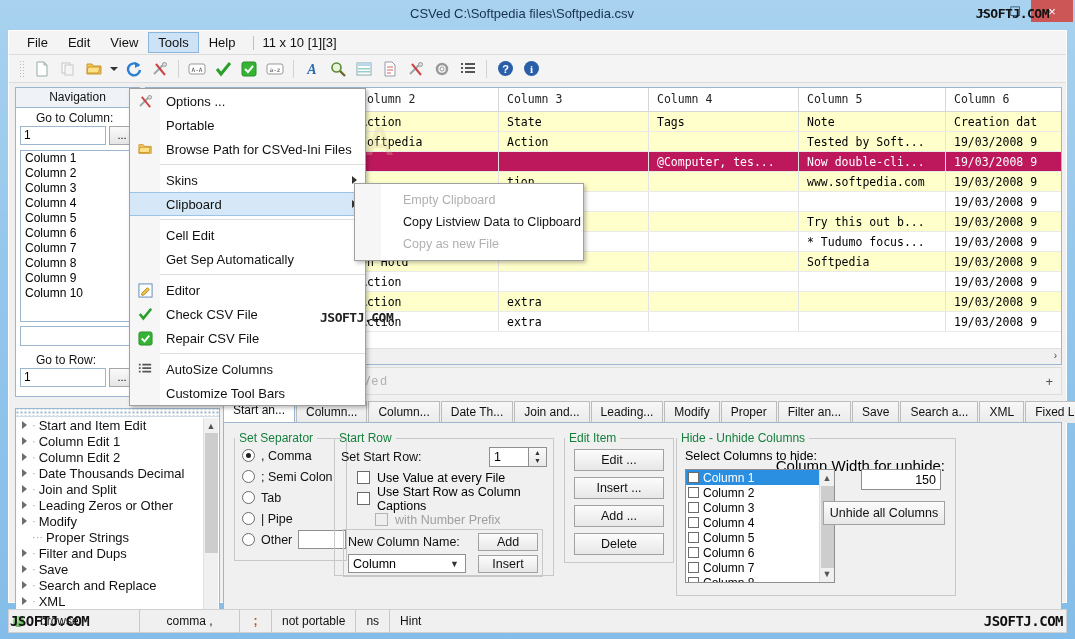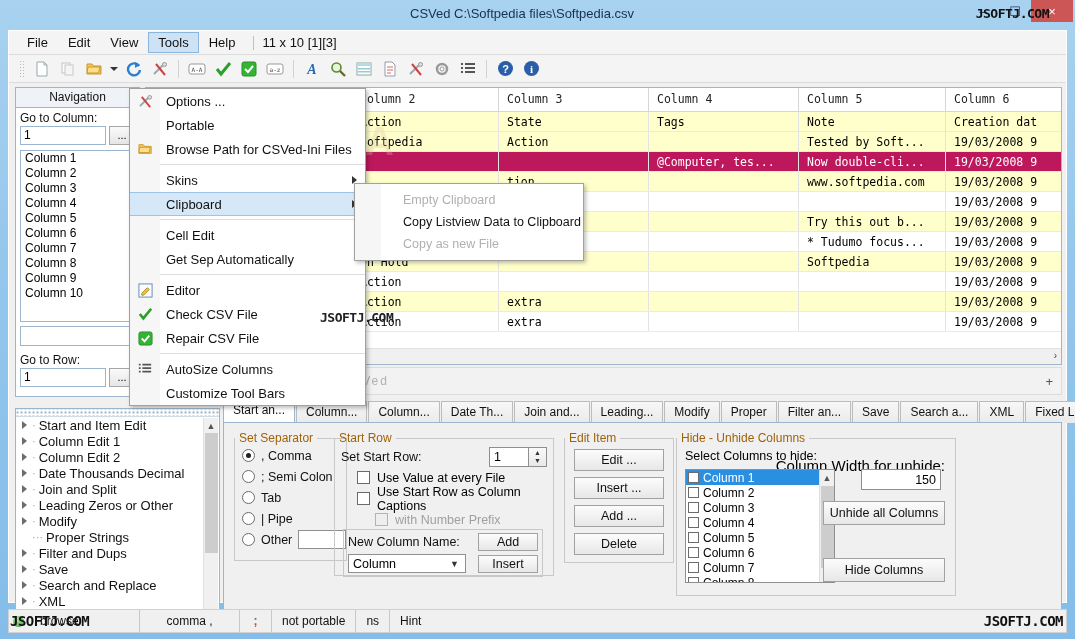--- a/index.html
+++ b/index.html
@@ -77,21 +77,21 @@
   .tb-sep { width:1px; height:18px; background:#d2d2d2; margin:0 5px; }
   
   #nav {
     position:absolute; left:6px; top:56px; width:125px; height:310px;
     background:#fff; border:1px solid #9cb7cd;
   }
   #nav-tab {
     height:20px; background:#eff3f7; border-bottom:1px solid #9cb7cd;
     text-align:center; font-size:12px; padding-top:2px; color:#111;
   }
-  .nav-label { font-size:12px; padding:3px 4px 1px 4px; color:#111; }
+  .nav-label { font-size:12px; padding:3px 4px 1px 20px; color:#111; }
   .nav-row { display:flex; padding:0 4px; gap:3px; }
   .nav-input {
     flex:1; height:19px; border:1px solid #9cb7cd; background:#fff;
     font-size:12px; padding:1px 3px;
   }
   .nav-dots {
     width:26px; height:19px; border:1px solid #a6a6a6;
     background:linear-gradient(180deg,#fafafa,#e6e6e6);
     font-size:11px; text-align:center; line-height:17px;
   }
@@ -178,21 +178,21 @@
   }
   .tab.sel { background:#fff; height:24px; border-color:#9cb7cd; }
   #tabbody {
     position:absolute; left:0; top:23px; width:839px; height:208px;
     background:#f0f0f0; border:1px solid #9cb7cd;
   }
   fieldset {
     position:absolute; border:1px solid #c8c8c8; margin:0; padding:0;
     background:transparent;
   }
-  legend { font-size:12px; padding:0 4px; color:#a16207; }
+  legend { font-size:12px; padding:0 4px; color:#15803d; }
   .radio-row { display:flex; align-items:center; height:21px; padding-left:7px; font-size:12.5px; }
   .radio {
     width:13px; height:13px; border:1px solid #6b6b6b; border-radius:50%;
     background:#fff; margin-right:6px; flex:none; position:relative;
   }
   .radio.on::after {
     content:""; position:absolute; left:3px; top:3px; width:5px; height:5px;
     border-radius:50%; background:#222;
   }
   .otherbox { width:48px; height:19px; border:1px solid #8f8f8f; background:#fff; margin-left:6px; }
@@ -759,21 +759,20 @@
               </div>
 
             <div class="lb-sb">
               <div class="sb-arrow" style="height:16px">▲</div>
               <div class="lb-thumb"></div>
               <div class="sb-arrow" style="position:absolute;bottom:0;left:0;right:0;height:16px">▼</div>
             </div>
           </div>
           <div class="txtbox" style="position:absolute; right:14px; top:24px; width:80px; height:21px; text-align:right; display:flex; align-items:center; justify-content:flex-end;">150</div>
           <div class="btn" style="position:absolute; right:10px; top:56px; width:122px; height:24px;">Unhide all Columns</div>
-          <div class="btn" style="position:absolute; right:10px; top:113px; width:122px; height:24px;">Hide Columns</div>
         </fieldset>
 
       </div>
     </div>
 
     <div id="sp-wm">SOFTPEDIA</div>
 
     <div id="tools-menu">
       <div class="gutter"></div>
       <div class="mi">

